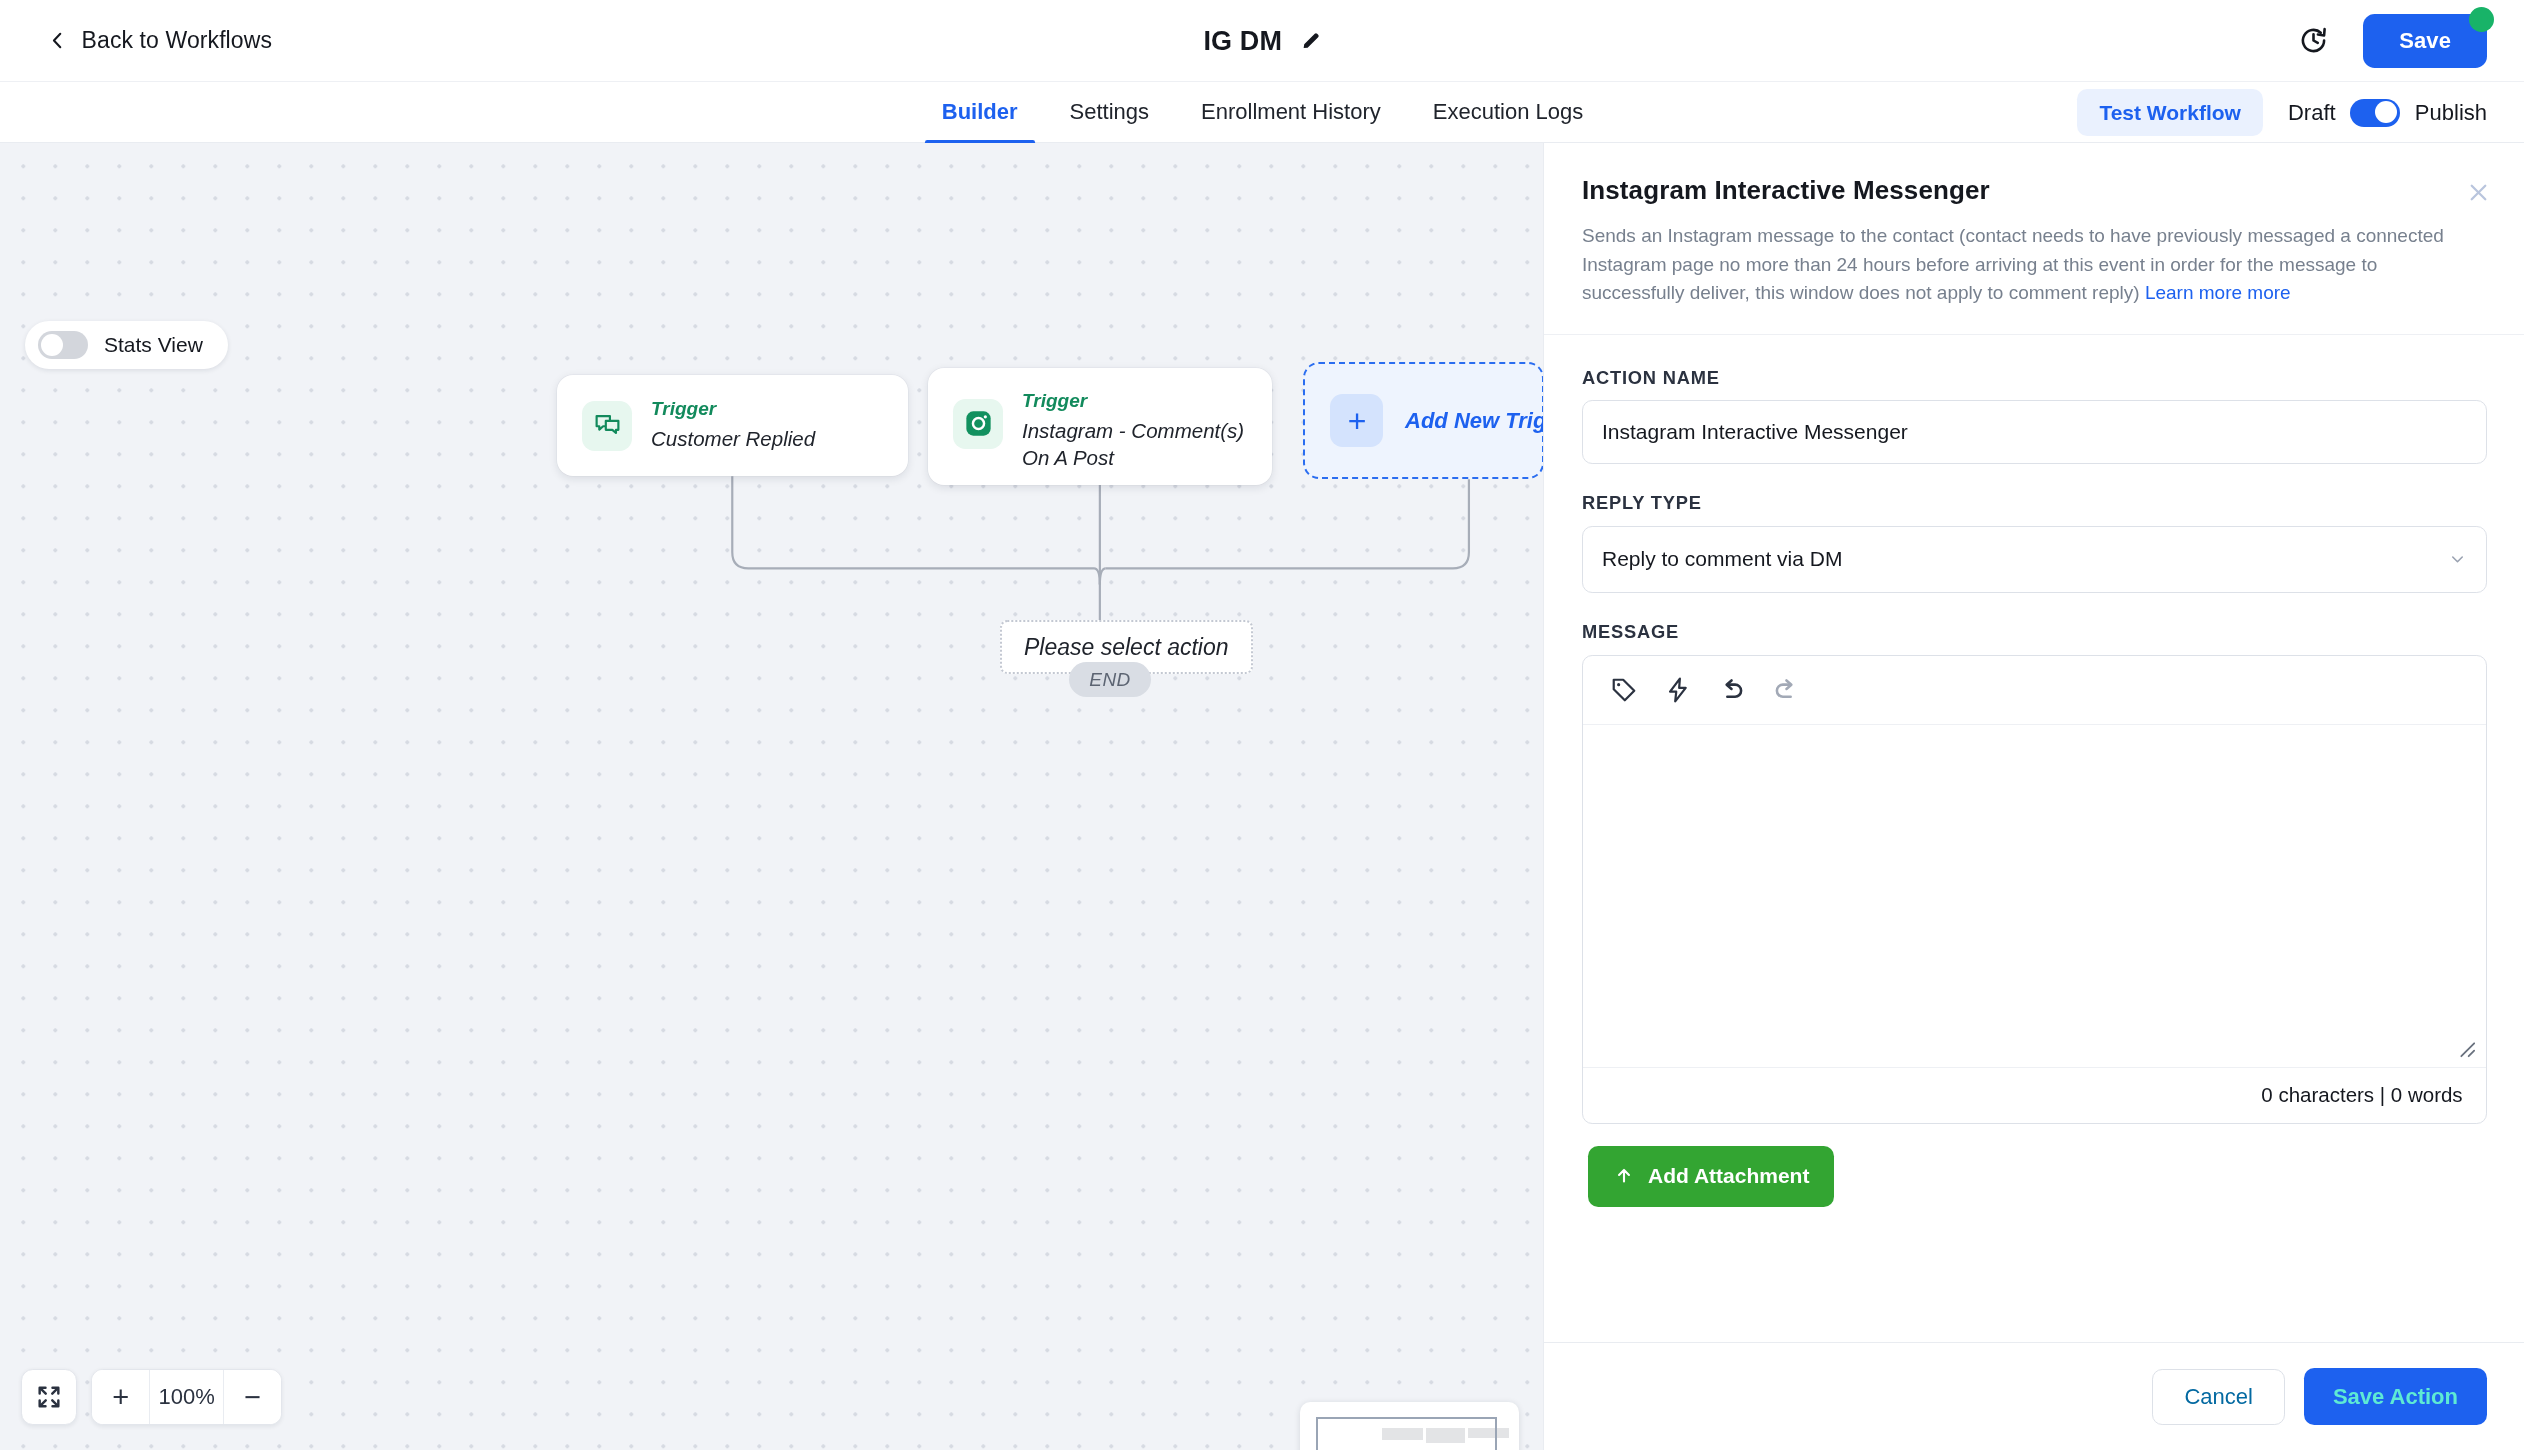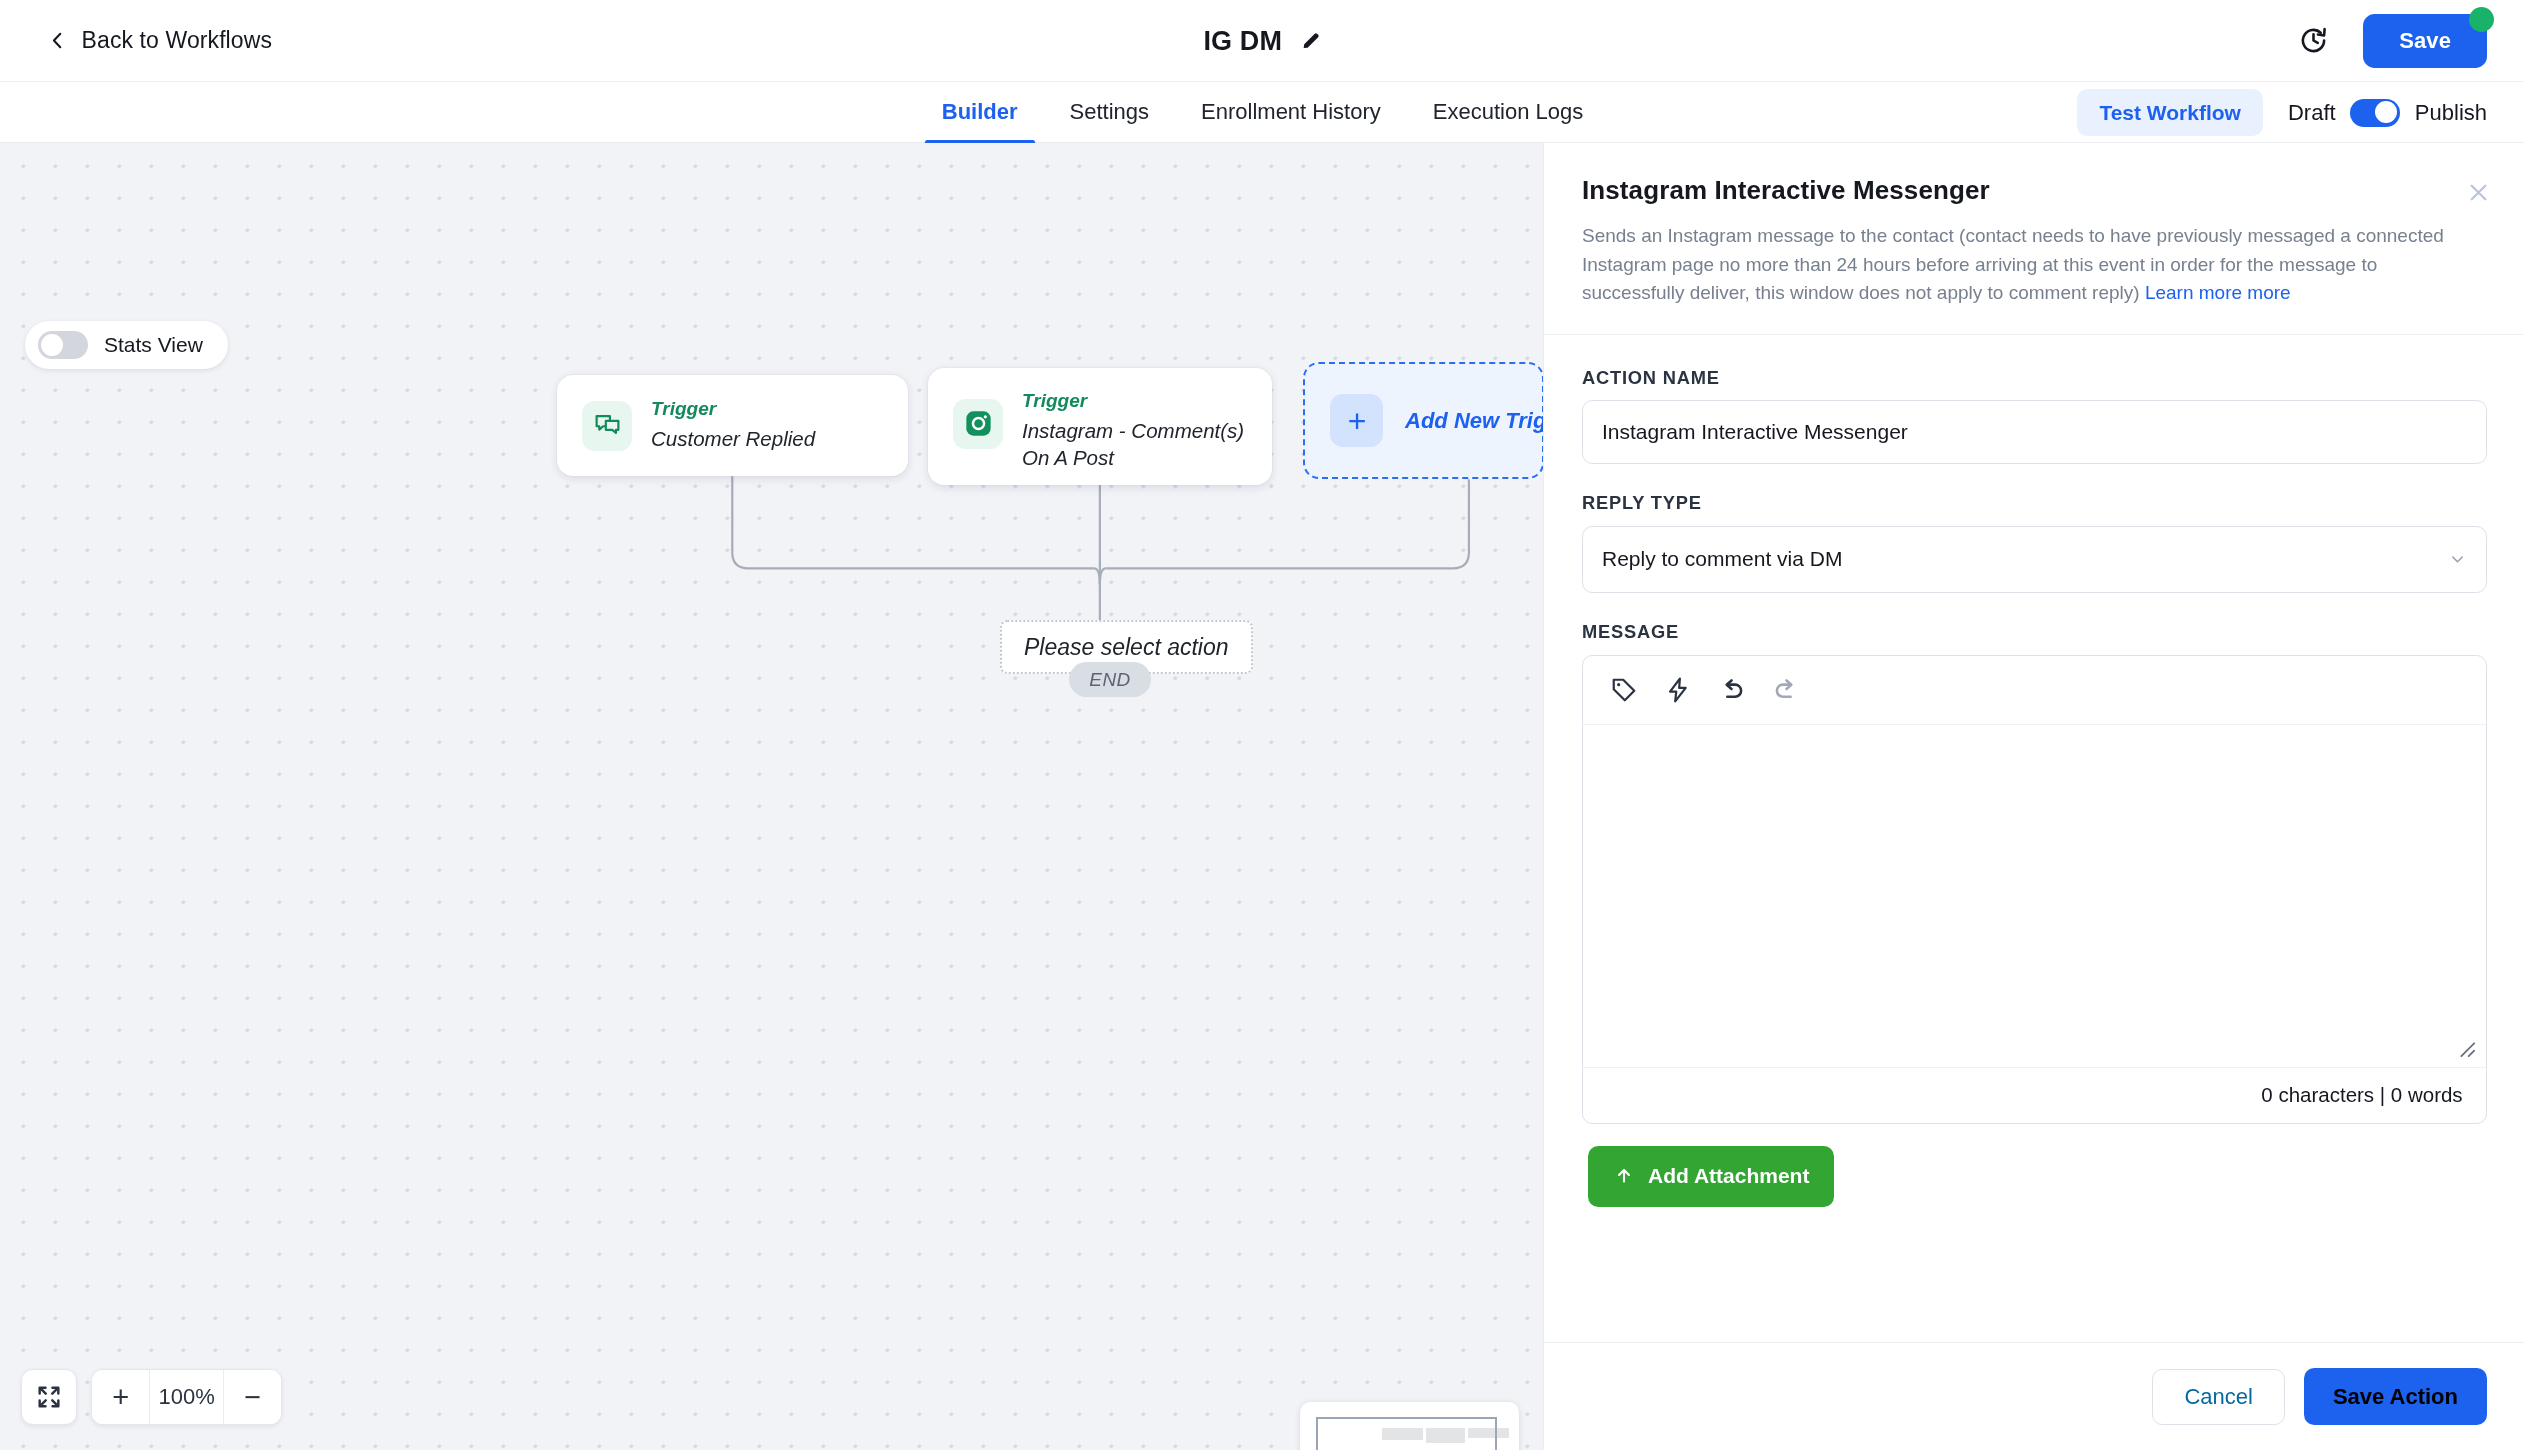--- a/index.html
+++ b/index.html
@@ -238,21 +238,21 @@
     flex: 0 0 auto; height: 108px; border-top: 1.5px solid #e9ecf1; background: #fff;
     display: flex; align-items: center; justify-content: flex-end; gap: 19px;
     padding: 0 38px; position: relative; z-index: 3;
   }
   .btn-cancel {
     background: #fff; border: 1.5px solid #dde1e8; border-radius: 10.2px;
     font-size: 22px; color: #0369a1; padding: 14px 31px; cursor: pointer;
     font-family: "Liberation Sans", sans-serif;
   }
   .btn-save-action {
-    background: #1d61ef; border: none; border-radius: 10.2px; color: #000000;
+    background: #1d61ef; border: none; border-radius: 10.2px; color: #5eead4;
     font-size: 22px; font-weight: 600; padding: 15.4px 29px; cursor: pointer;
     font-family: "Liberation Sans", sans-serif;
   }
 </style>
 </head>
 <body>
 
 <div class="app">
 
   <div class="topbar">

